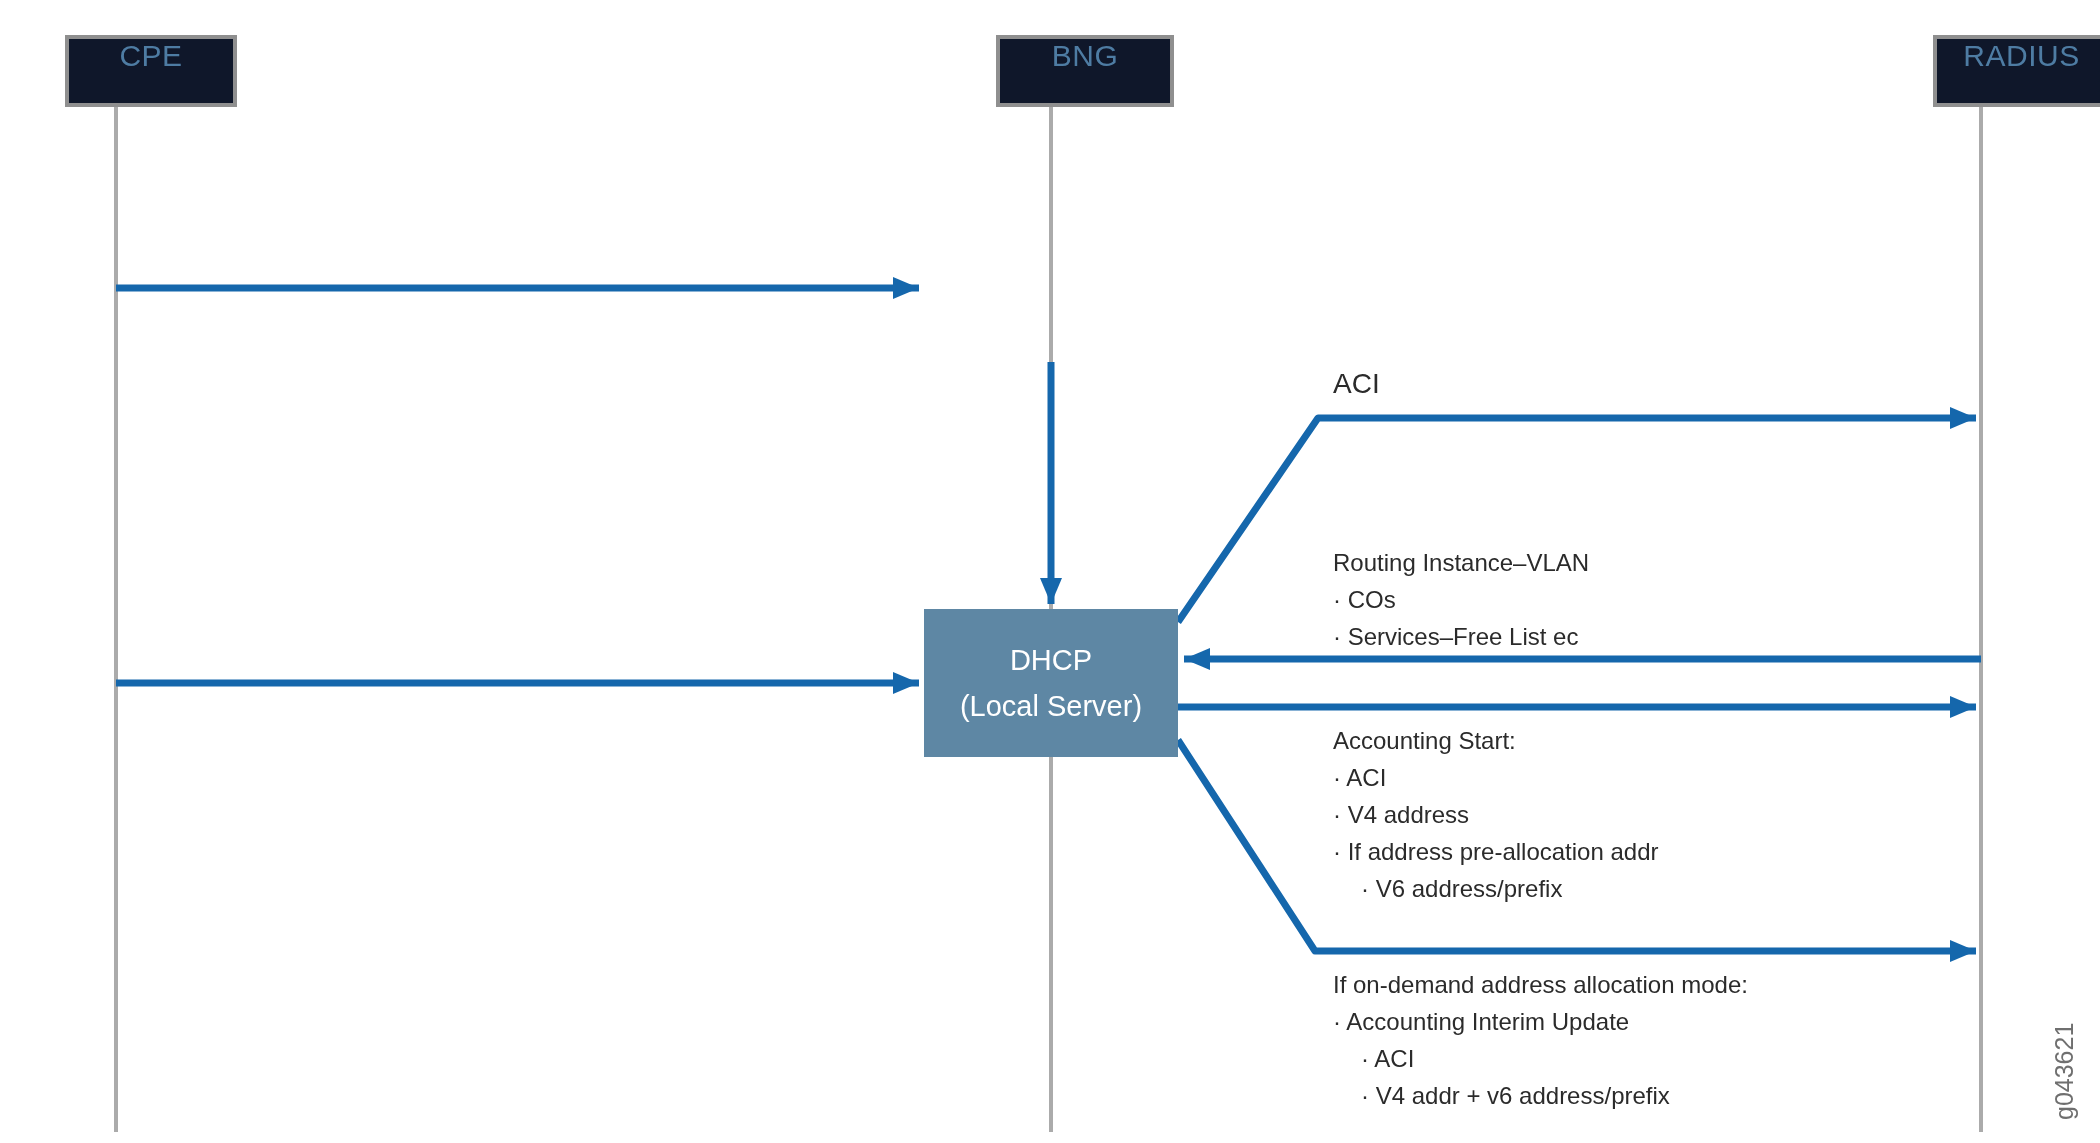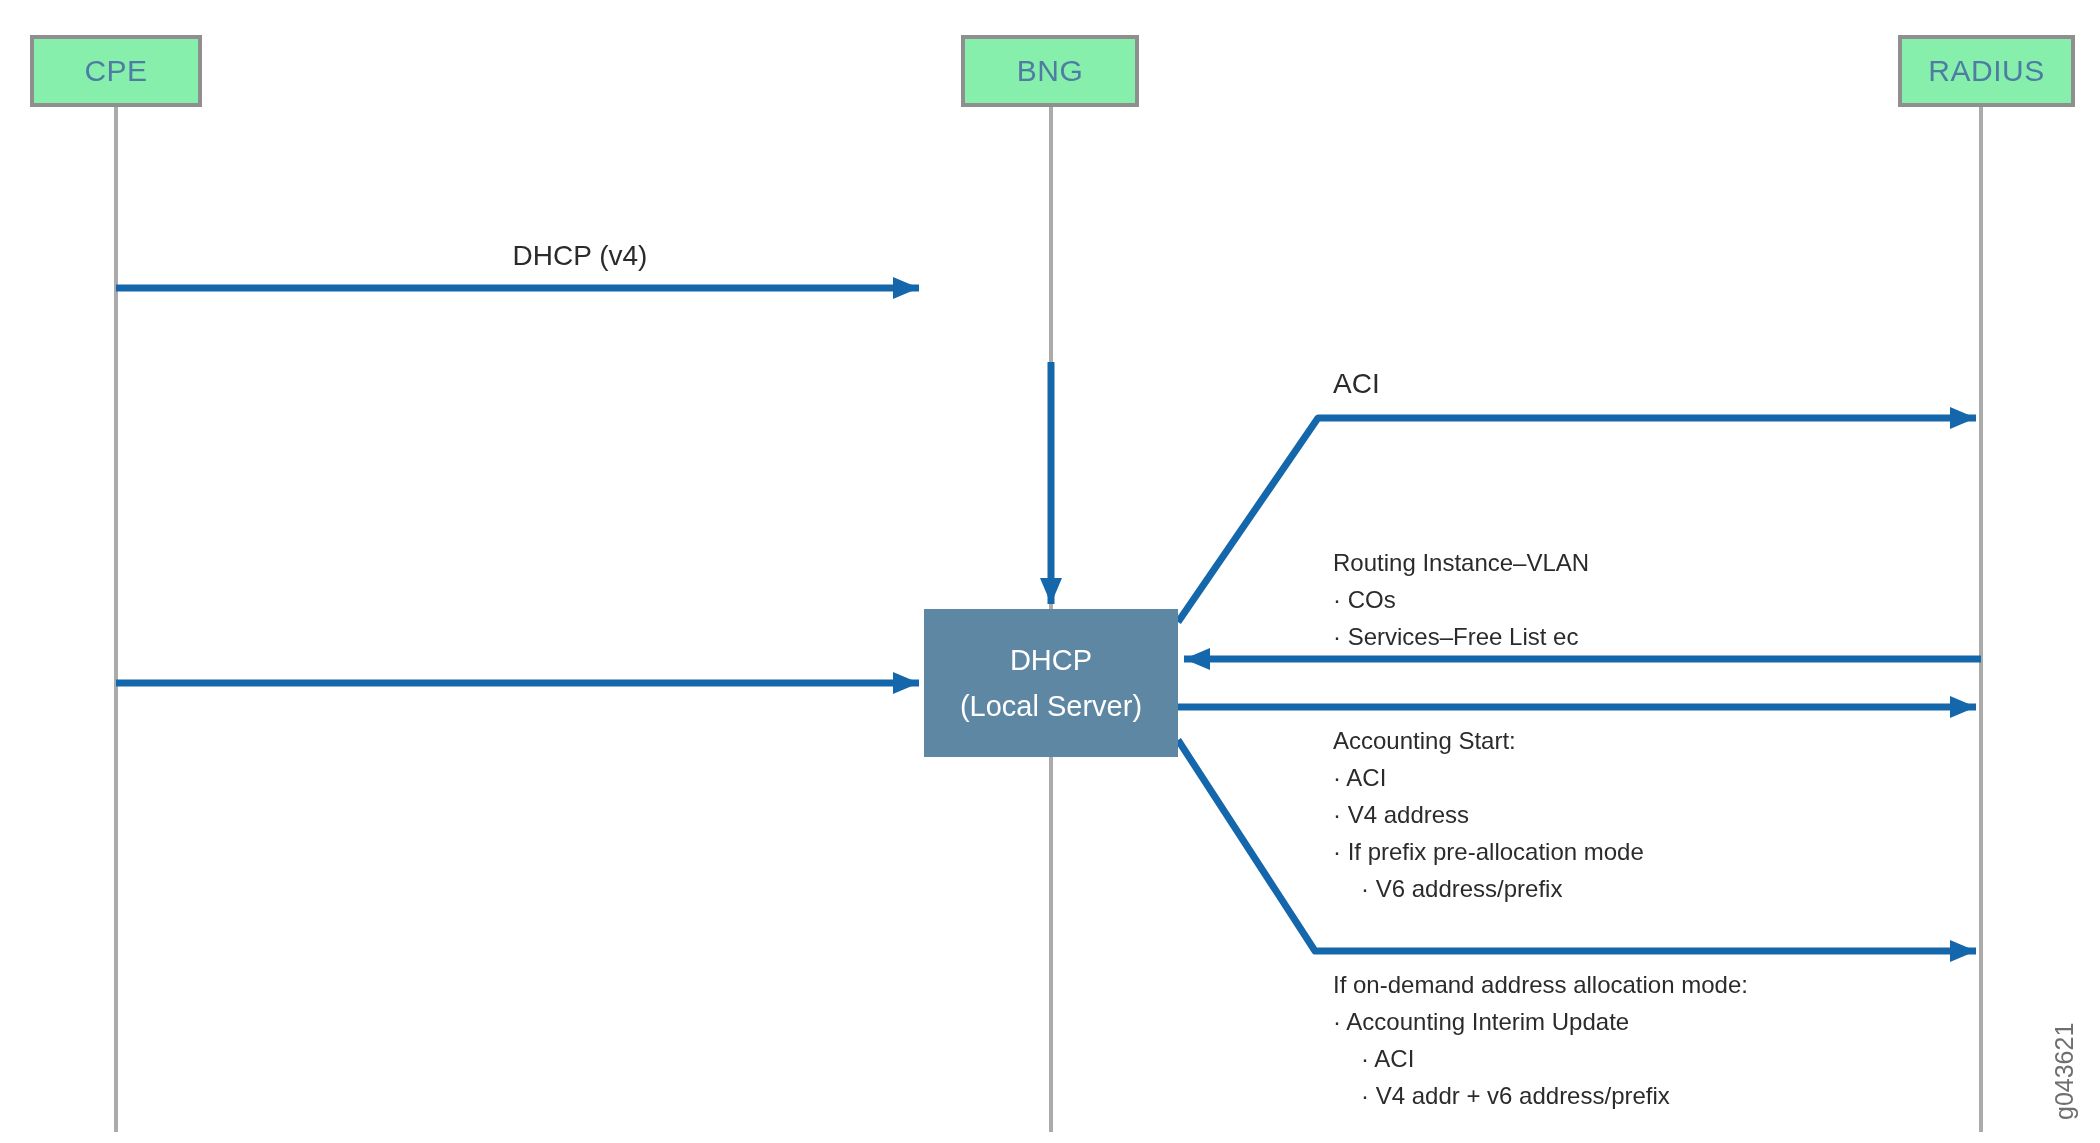--- a/index.html
+++ b/index.html
@@ -13,27 +13,28 @@
   }
   .stage svg.wires {
     position: absolute;
     left: 0; top: 0;
     width: 2100px; height: 1143px;
   }
   .actor-box {
     position: absolute;
     box-sizing: border-box;
     border: 4px solid #8f8f8f;
-    background: #86efac;
+    background: #0f172a;
     color: #4e7ca3;
     font-size: 30px;
     letter-spacing: 0.5px;
     display: flex;
-    align-items: center;
+    align-items: flex-start;
     justify-content: center;
+    margin-left: 35px;
   }
   .node-box {
     position: absolute;
     box-sizing: border-box;
     color: #ffffff;
     font-size: 29px;
     line-height: 38px;
     display: flex;
     flex-direction: column;
     align-items: center;
@@ -103,36 +104,35 @@
   </div>
   <div class="actor-box" style="left:1898px; top:35px; width:177px; height:72px;">
     <span>RADIUS</span>
   </div>
 
   <div class="node-box node-dhcp" style="left:924px; top:609px; width:254px; height:148px;">
     <div>DHCP</div>
     <div>(Local Server)</div>
   </div>
 
-  <div class="msg-label centered" style="left:400px; top:240px; width:360px;">DHCP (v4)</div>
 
 
   <div class="msg-label" style="left:1333px; top:368px;">ACI</div>
 
   <div class="note" style="left:1333px; top:544px;">
     <div>Routing Instance–VLAN</div>
     <div>· COs</div>
     <div>· Services–Free List ec</div>
   </div>
 
   <div class="note" style="left:1333px; top:722px;">
     <div>Accounting Start:</div>
     <div>· ACI</div>
     <div>· V4 address</div>
-    <div>· If prefix pre-allocation mode</div>
+    <div>· If address pre-allocation addr</div>
     <div class="indent">· V6 address/prefix</div>
   </div>
 
   <div class="note" style="left:1333px; top:966px;">
     <div>If on-demand address allocation mode:</div>
     <div>· Accounting Interim Update</div>
     <div class="indent">· ACI</div>
     <div class="indent">· V4 addr + v6 address/prefix</div>
   </div>
 

